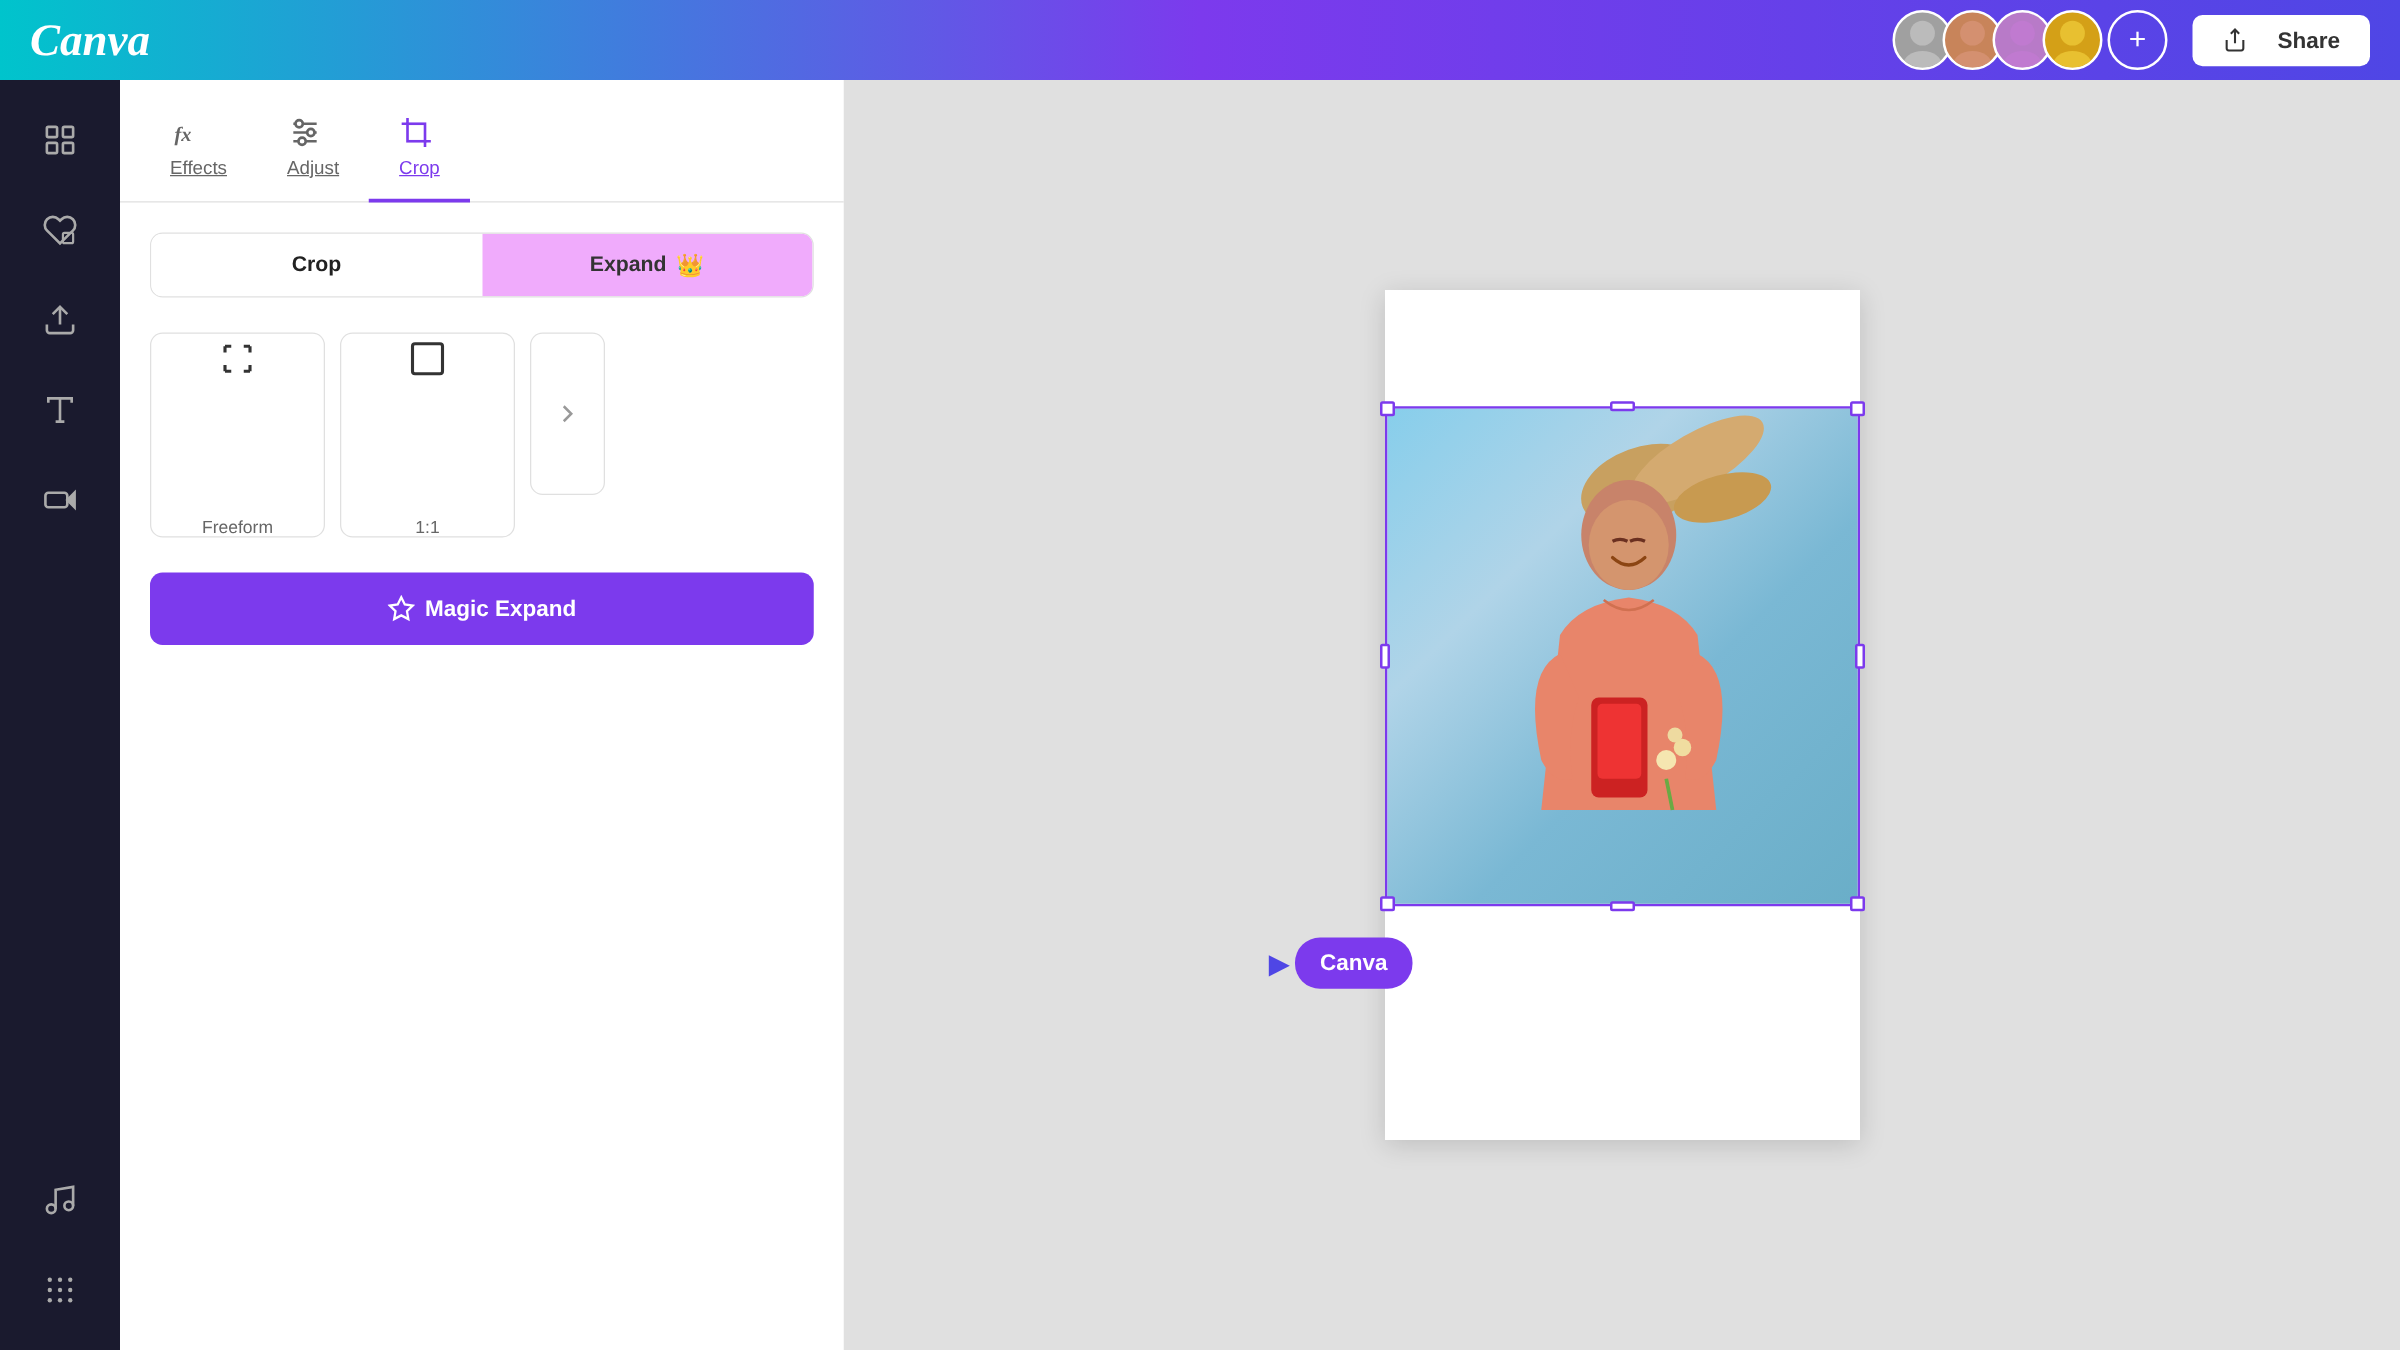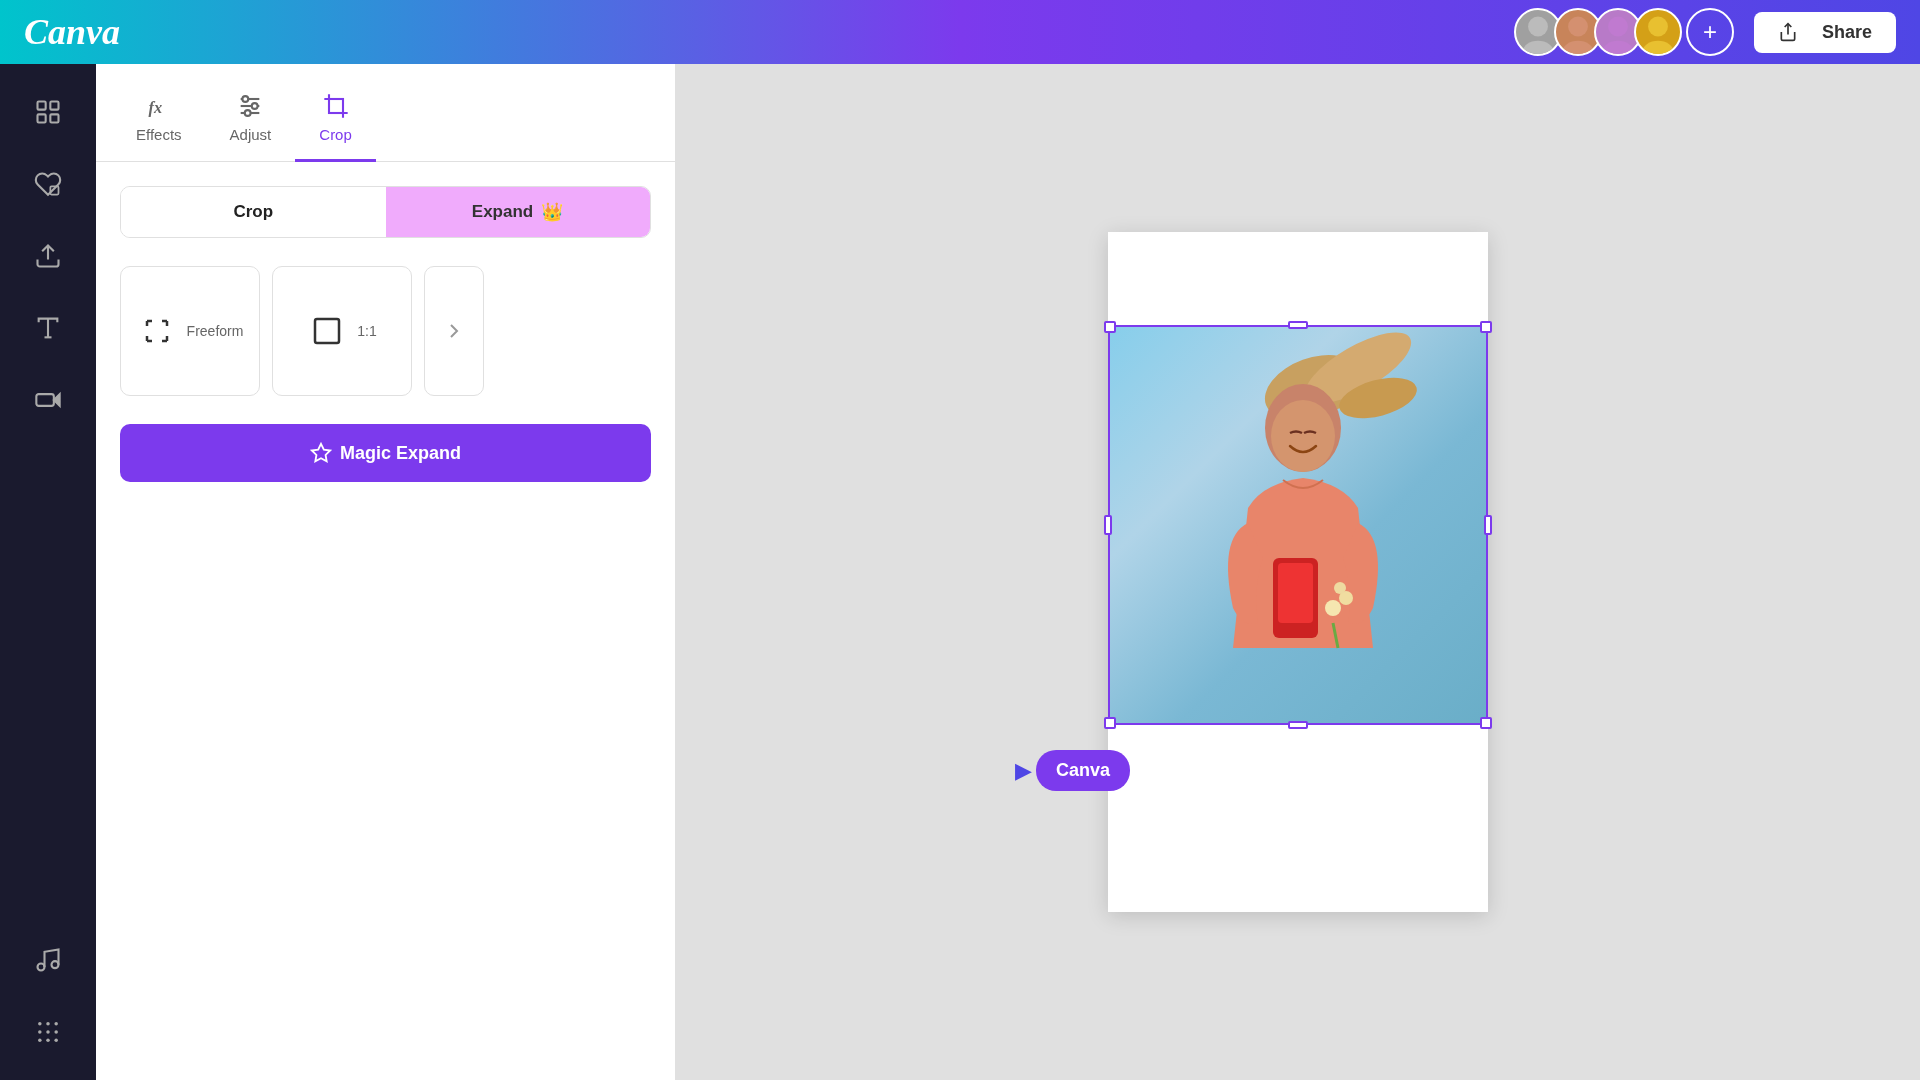--- a/index.html
+++ b/index.html
@@ -126,28 +126,28 @@
     
     .tabs {
       display: flex;
       padding: 16px 16px 0;
       gap: 0;
       border-bottom: 1px solid #e0e0e0;
     }
     .tab {
       display: flex;
       flex-direction: column;
-      align-items: center;
       padding: 12px 24px 16px;
       cursor: pointer;
       color: #666;
       gap: 6px;
       font-size: 15px;
       border-bottom: 3px solid transparent;
       margin-bottom: -1px;
+      text-decoration: underline;
     }
     .tab.active {
       color: #7c3aed;
       border-bottom: 3px solid #7c3aed;
     }
     .tab svg { width: 28px; height: 28px; }
 
     
     .panel-content {
       padding: 24px 24px;
@@ -191,27 +191,27 @@
       color: #333;
       margin-bottom: 16px;
     }
     .size-options {
       display: flex;
       gap: 12px;
       margin-bottom: 28px;
     }
     .size-card {
       width: 140px;
-      height: 130px;
+      height: 164px;
       border: 1.5px solid #e0e0e0;
       border-radius: 10px;
       display: flex;
-      flex-direction: row;
-      align-items: center;
-      justify-content: center;
+      flex-direction: column;
+      align-items: center;
+      justify-content: space-between;
       cursor: pointer;
       gap: 10px;
       background: white;
     }
     .size-card svg { width: 40px; height: 40px; }
     .size-card-label {
       font-size: 14px;
       color: #666;
     }
     .size-card-more {

